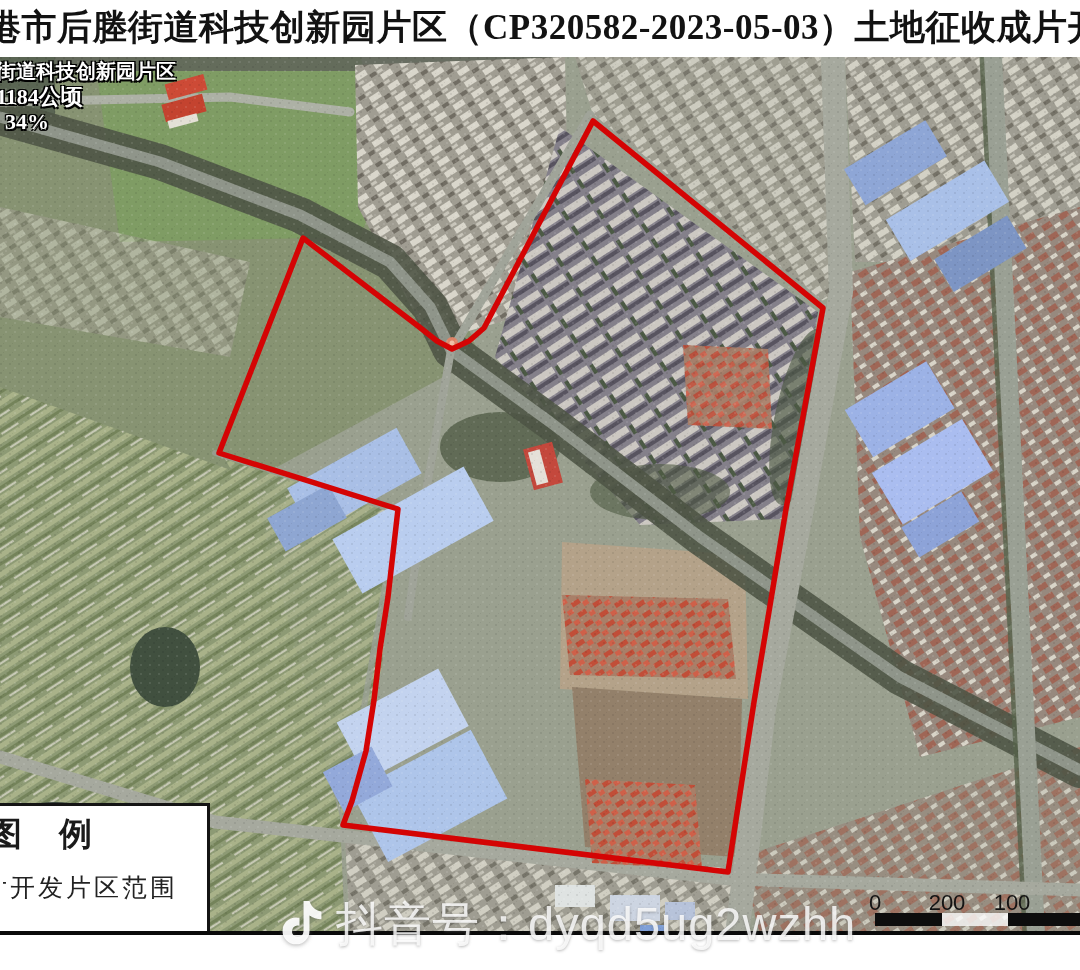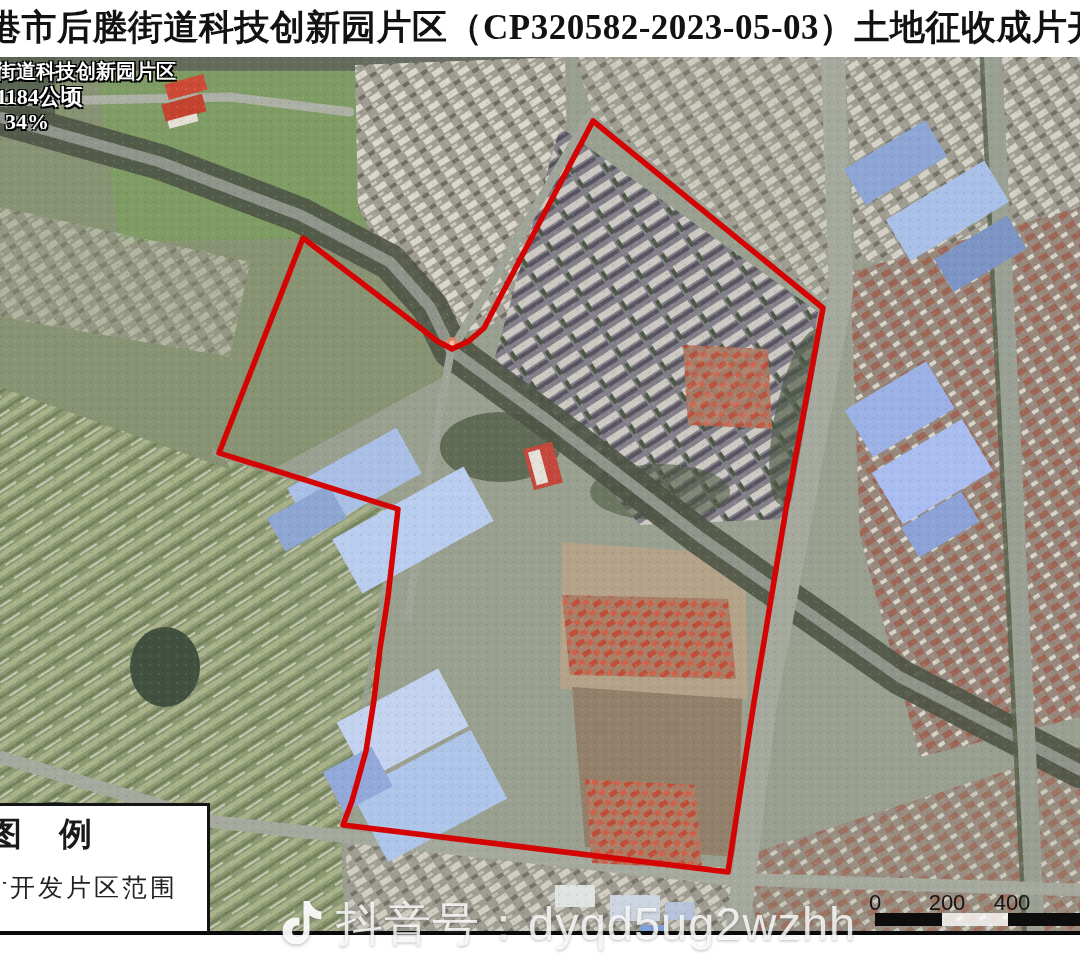--- a/index.html
+++ b/index.html
@@ -171,21 +171,21 @@
     </div>
 
     <div class="legend">
       <div class="legend-title">图　例</div>
       <div class="legend-item"><span class="cutchar">片</span><span>开发片区范围</span></div>
     </div>
 
     <div class="scalebar">
       <span style="left:875px;">0</span>
       <span style="left:947px;">200</span>
-      <span style="left:1012px;">400</span>
+      <span style="left:1012px;">100</span>
       <div class="sb-bar">
         <i style="width:67px;background:#0d0d0d;"></i>
           <i style="width:66px;background:rgba(255,255,255,0.78);"></i>
           <i style="width:72px;background:#0d0d0d;"></i>
       </div>
     </div>
   </div>
 
   <div class="bottom-strip"></div>
   <div class="map-border"></div>

